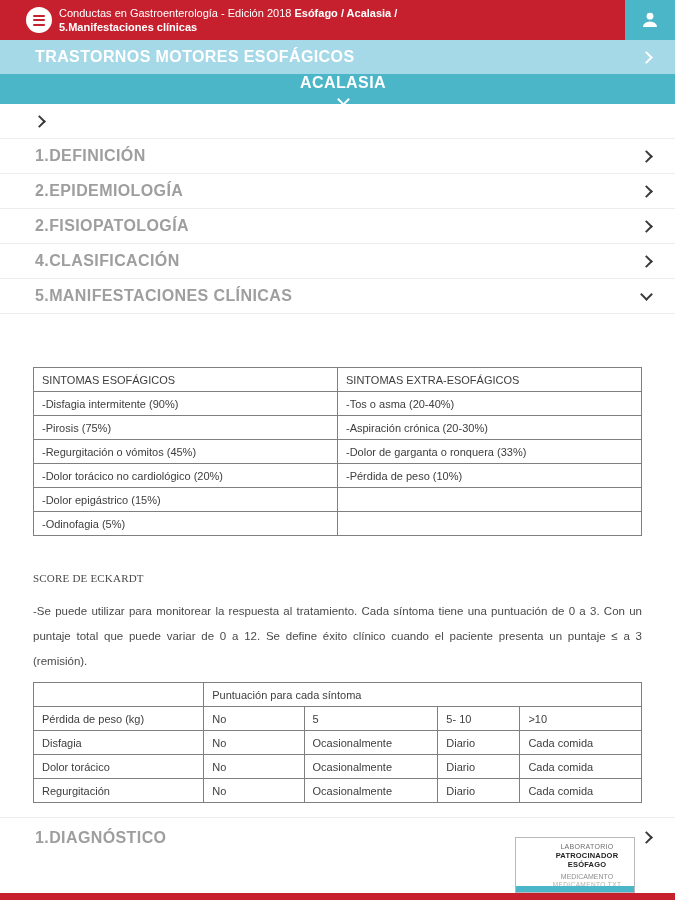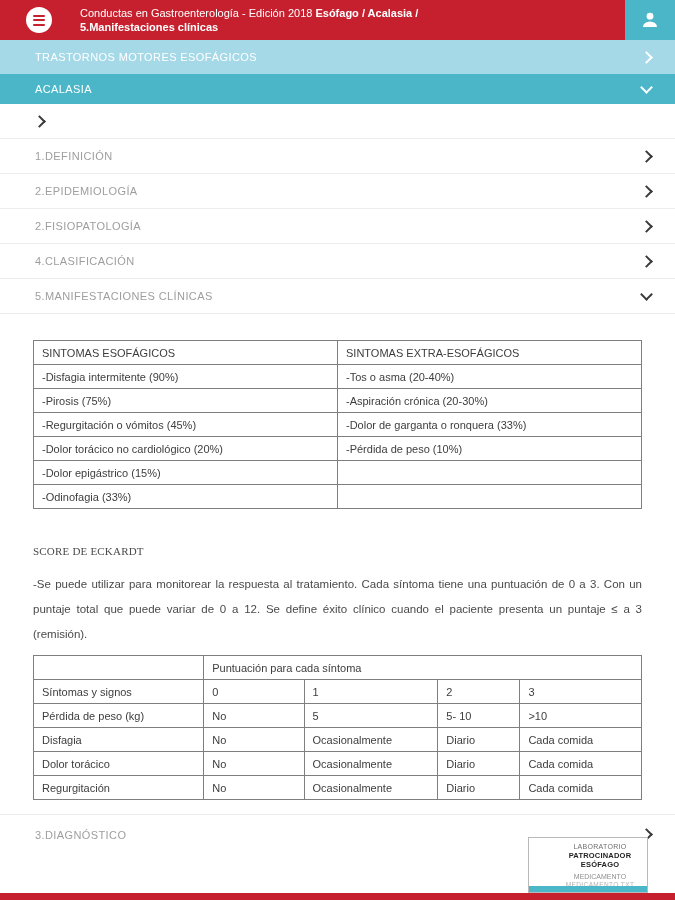--- a/index.html
+++ b/index.html
@@ -7,68 +7,68 @@
   body {
     font-family: "Liberation Sans", sans-serif;
     background:#ffffff;
     position:relative;
     overflow:hidden;
   }
   
   .header { display:flex; height:40px; width:100%; }
   .header-main {
     flex:1; background:#c6202e; display:flex; align-items:center;
-    padding-left:26px; gap:28px;
+    padding-left:26px; gap:7px;
   }
   .hamburger {
     width:26px; height:26px; border-radius:50%; background:#ffffff;
     display:flex; flex-direction:column; justify-content:center; align-items:center;
     gap:2.5px; flex-shrink:0; cursor:pointer;
   }
   .hamburger i { display:block; width:12px; height:2px; background:#c6202e; border-radius:1px; }
   .header-titles { color:#ffffff; font-size:11px; line-height:14px; }
   .header-titles b { font-weight:bold; }
   .profile {
     width:50px; background:#4ab6c8; display:flex; align-items:center;
     justify-content:center; cursor:pointer;
   }
   
   .menu-item {
     height:35px; display:flex; align-items:center; justify-content:space-between;
     padding:0 24px 0 35px; background:#ffffff; border-bottom:1px solid #ededed;
     cursor:pointer;
   }
-  .menu-item .label { font-size:11px; letter-spacing:0.4px; color:#9e9e9e; }
+  .menu-item .label { font-size:16px; letter-spacing:0.4px; color:#9e9e9e;font-weight:bold; }
   .menu-item .chev { color:#3a3a3a; }
   .menu-item.first { height:34px; background:#a6d9e8; border-bottom:none; }
   .menu-item.first .label, .menu-item.first .chev { color:#ffffff; }
-  .menu-item.active { height:30px; background:#4ab6c8; border-bottom:none; }
+  .menu-item.active { height:30px; background:#4ab6c8; border-bottom:none;flex-direction:column; }
   .menu-item.active .label, .menu-item.active .chev { color:#ffffff; }
   .menu-item.next { border-top:1px solid #ededed; border-bottom:none; height:40px; }
   .chev {
     display:inline-block; width:9px; height:9px;
     border-right:2.5px solid currentColor; border-bottom:2.5px solid currentColor;
   }
   .chev.right { transform:rotate(-45deg); }
   .chev.down  { transform:rotate(45deg); margin-top:-4px; }
   
   .content { padding:0 33px; }
   table { width:100%; border-collapse:collapse; }
   td {
     border:1px solid #7f7f7f; font-size:11px; color:#3d3d3d;
     padding:5.5px 8px; height:15px; vertical-align:middle;
   }
-  .t1 { margin-top:26px; }
+  .t1 { margin-top:53px; }
   .t1 col { width:50%; }
   .t2 { margin-top:8px; }
   .eckardt-title { margin-top:36px; font-size:11px; color:#4a4a4a; letter-spacing:0.2px;font-family:Liberation Serif, serif; }
   .para { margin-top:16px; font-size:11.5px; color:#4a4a4a; line-height:25px; text-align:justify; }
   
   .ad {
-    position:absolute; right:27px; bottom:7px; width:120px; height:56px;
+    position:absolute; right:40px; bottom:7px; width:120px; height:56px;
     background:#ffffff; border:1px solid #b9b9b9; text-align:center;
     padding-top:5px; z-index:5; cursor:pointer;padding-left:24px;
   }
   .ad .l1 { font-size:7px; color:#6e6e6e; letter-spacing:0.3px; }
   .ad .l2 { font-size:7.5px; color:#222222; font-weight:bold; letter-spacing:0.2px; margin-top:1px; }
   .ad .l3 { font-size:7px; color:#8f8f8f; margin-top:4px; }
   .ad .l4 { font-size:6.5px; color:#b2b2b2; margin-top:1px; letter-spacing:0.4px; }
   .ad .teal-strip { position:absolute; left:0; right:0; bottom:0; height:6px; background:#4ab6c8; }
   
   .bottom-bar { position:absolute; left:0; bottom:0; width:100%; height:7px; background:#c6202e; }
@@ -158,21 +158,21 @@
     </tr>
     <tr>
       <td>-Dolor torácico no cardiológico (20%)</td>
       <td>-Pérdida de peso (10%)</td>
     </tr>
     <tr>
       <td>-Dolor epigástrico (15%)</td>
       <td></td>
     </tr>
     <tr>
-      <td>-Odinofagia (33%)</td>
+      <td>-Odinofagia (5%)</td>
       <td></td>
     </tr>
   </tbody>
     </table>
 
   <div class="eckardt-title">SCORE DE ECKARDT</div>
   <p class="para" style="margin-top:15px;">-Se puede utilizar para monitorear la respuesta al tratamiento. Cada síntoma tiene una puntuación de 0 a 3. Con un puntaje total que puede variar de 0 a 12.  Se define éxito clínico cuando el paciente presenta un puntaje ≤ a 3 (remisión).</p>
 
   <table class="t2">
     <colgroup>
@@ -181,27 +181,20 @@
         <col style="width:22%">
         <col style="width:13.5%">
         <col style="width:20%">
     </colgroup>
     <tbody>
         <tr>
       <td></td>
       <td colspan="4">Puntuación para cada síntoma</td>
     </tr>
     <tr>
-      <td>Síntomas y signos</td>
-      <td>0</td>
-      <td>1</td>
-      <td>2</td>
-      <td>3</td>
-    </tr>
-    <tr>
       <td>Pérdida de peso (kg)</td>
       <td>No</td>
       <td>5</td>
       <td>5- 10</td>
       <td>&gt;10</td>
     </tr>
     <tr>
       <td>Disfagia</td>
       <td>No</td>
       <td>Ocasionalmente</td>
@@ -221,21 +214,21 @@
       <td>Ocasionalmente</td>
       <td>Diario</td>
       <td>Cada comida</td>
     </tr>
   </tbody>
     </table>
 
 </div>
 
 <div class="menu-item next" style="margin-top:14px;">
-  <span class="label">3.DIAGNÓSTICO</span>
+  <span class="label">1.DIAGNÓSTICO</span>
   <span class="chev right"></span>
 </div>
 
 <div class="ad">
   <div class="l1">LABORATORIO</div>
   <div class="l2">PATROCINADOR ESÓFAGO</div>
   <div class="l3">MEDICAMENTO</div>
   <div class="l4">MEDICAMENTO TXT</div>
   <div class="teal-strip"></div>
 </div>

